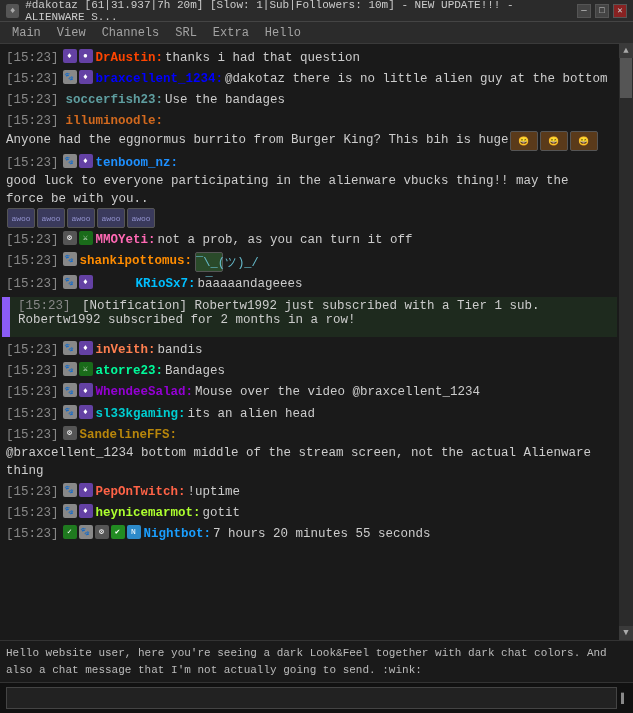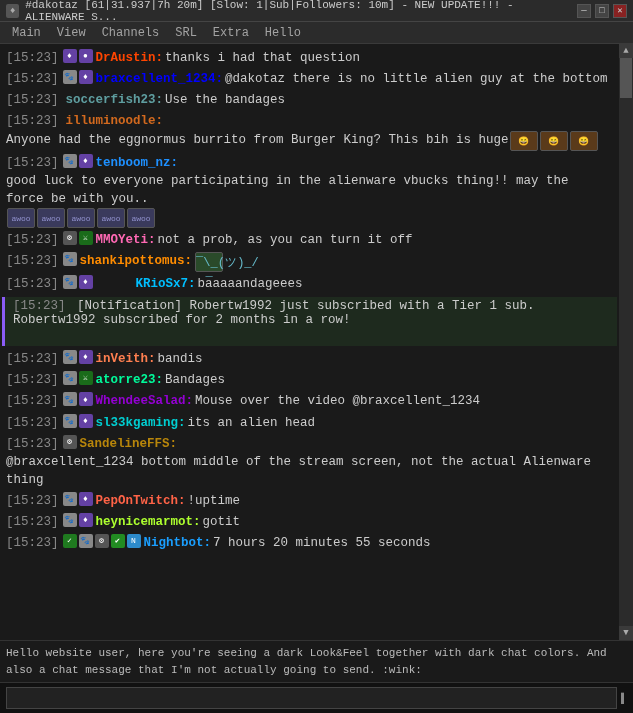--- a/index.html
+++ b/index.html
@@ -159,22 +159,22 @@
       margin: 0 1px;
       vertical-align: middle;
       font-size: 8px;
       color: #9090cc;
       text-align: center;
       line-height: 20px;
     }
 
     .notification-line {
       background: #1e2a1e;
-      border-left: 3px solid #8b5cf6;
-      padding: 2px 4px 19px 8px;
+      border-left: 8px solid #8b5cf6;
+      padding: 2px 4px 10px 8px;
       color: #90c090;
       font-size: 12.5px;
       margin: 2px 0;
     }
 
     
     #info-bar {
       background: #1a1a1a;
       border-top: 1px solid #333;
       padding: 4px 6px;

